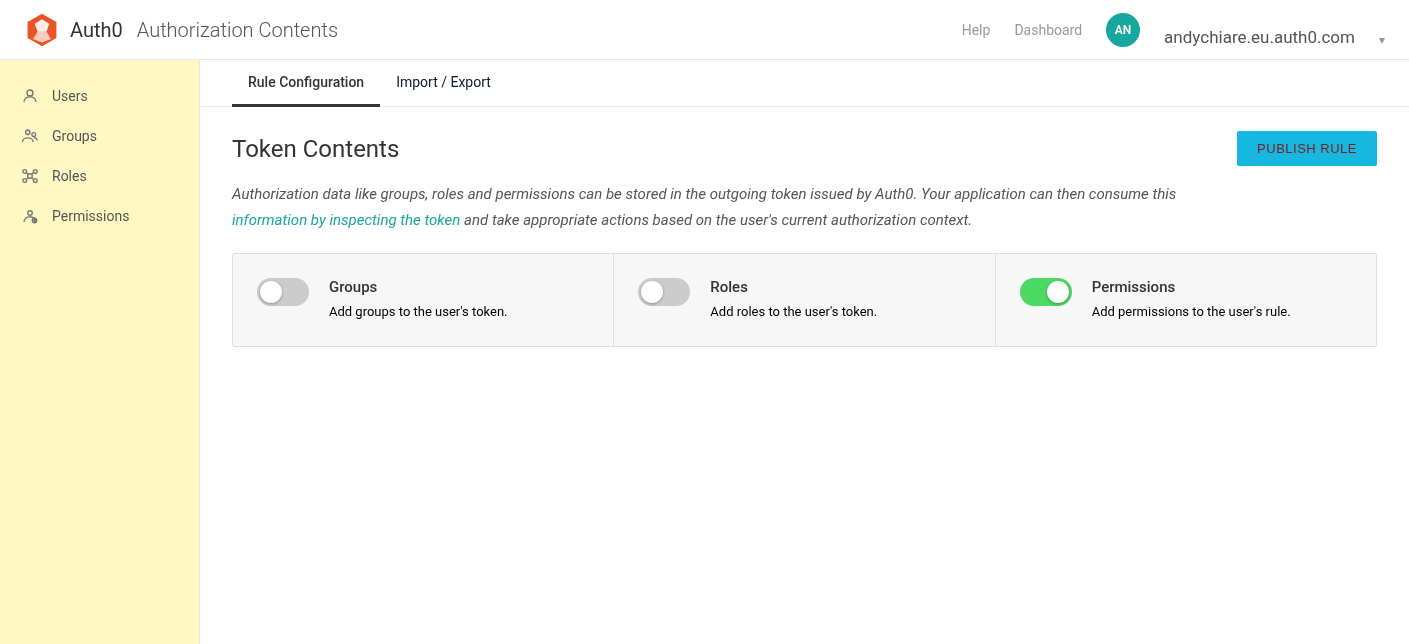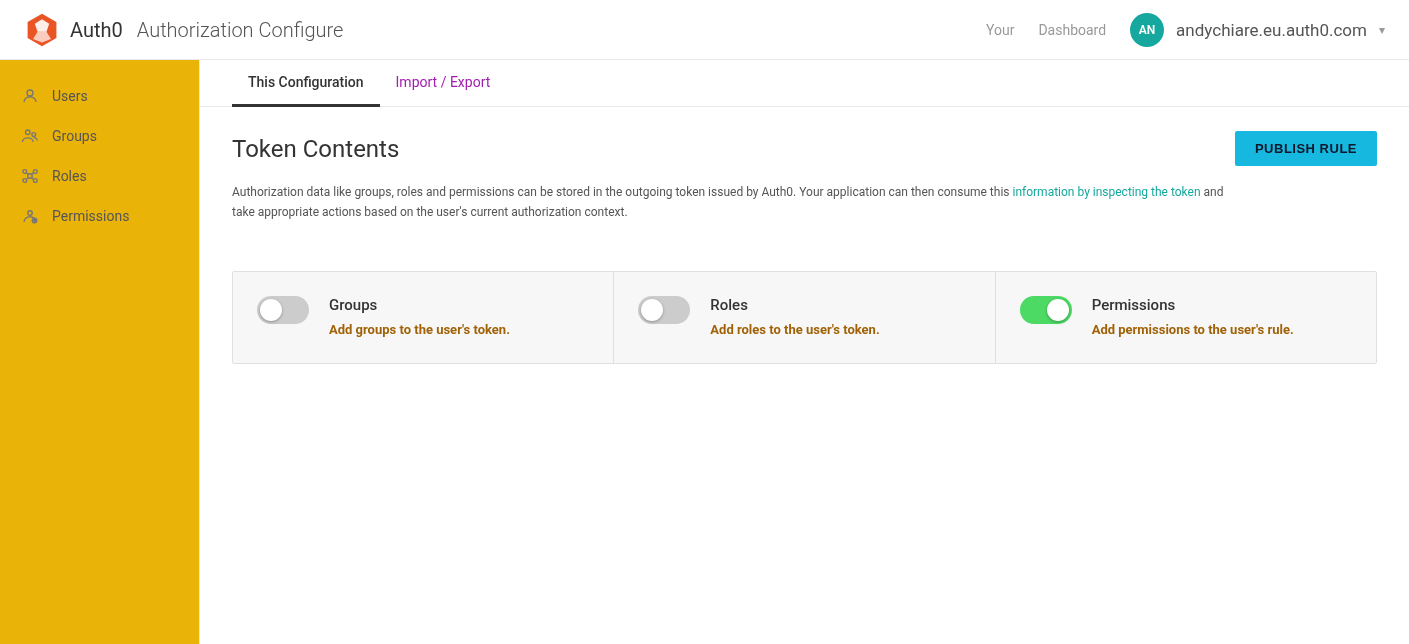--- a/index.html
+++ b/index.html
@@ -47,22 +47,22 @@
       background: #16a79e;
       color: #fff;
       font-size: 12px;
       font-weight: 600;
       display: flex;
       align-items: center;
       justify-content: center;
     }
     .user-info {
       display: flex;
-      align-items: center;
-      gap: 12px;
+      align-items: flex-end;
+      gap: 24px;
       cursor: pointer;
     }
     .user-email {
       font-size: 17px;
       color: #555;
     }
     .chevron-down {
       color: #999;
       font-size: 12px;
     }
@@ -71,21 +71,21 @@
     .layout {
       display: flex;
       height: calc(644px - 60px);
     }
 
     
     .sidebar {
       width: 200px;
       border-right: 1px solid #e8e8e8;
       padding: 16px 0;
-      background: #eab308;
+      background: #fef9c3;
       flex-shrink: 0;
     }
     .sidebar-item {
       display: flex;
       align-items: center;
       gap: 12px;
       padding: 10px 20px;
       cursor: pointer;
       color: #555;
       font-size: 14px;
@@ -128,57 +128,58 @@
       color: #999;
       border-bottom: 3px solid transparent;
       margin-bottom: -1px;
     }
     .tab.active {
       color: #333;
       border-bottom-color: #333;
       font-weight: 500;
     }
     .tab.import-export {
-      color: #a21caf;
+      color: #0f172a;
     }
 
     
     .content {
       padding: 24px 32px;
     }
     .section-header {
       display: flex;
       align-items: center;
       justify-content: space-between;
       margin-bottom: 16px;
     }
     .section-title {
       font-size: 24px;
       font-weight: 400;
       color: #333;
     }
     .publish-btn {
       background: #16b8e0;
-      color: #0f172a;
+      color: #7f1d1d;
       border: none;
       padding: 10px 20px;
       font-size: 13px;
-      font-weight: 700;
+      font-weight: 400;
       letter-spacing: 0.5px;
       cursor: pointer;
       border-radius: 2px;
       text-transform: uppercase;
     }
 
     .description-text {
-      font-size: 12px;
+      font-size: 15px;
       color: #555;
       line-height: 1.7;
-      margin-bottom: 48px;
+      margin-bottom: 20px;
       max-width: 1000px;
+      font-style: italic;
     }
     .description-text a {
       color: #16a79e;
       text-decoration: none;
     }
 
     
     .toggle-cards {
       display: flex;
       border: 1px solid #e0e0e0;
@@ -231,41 +232,40 @@
 
     .card-content {}
     .card-title {
       font-size: 15px;
       font-weight: 500;
       color: #333;
       margin-bottom: 6px;
     }
     .card-description {
       font-size: 13px;
-      color: #a16207;
+      color: #000000;
       line-height: 1.5;
-      font-weight: bold;
     }
   </style>
 </head>
 <body>
 
 <header class="header">
   <div class="header-left">
 
     <svg class="auth0-logo" viewBox="0 0 40 40" xmlns="http://www.w3.org/2000/svg">
       <polygon points="20,2 36,11 36,29 20,38 4,29 4,11" fill="#EB5424"></polygon>
       <path d="M20 8 L28 13 L25 22 L15 22 L12 13 Z" fill="#fff" opacity="0.9"></path>
       <path d="M15 22 L10 30 L20 34 L30 30 L25 22 Z" fill="#fff" opacity="0.7"></path>
     </svg>
     <span class="app-title">Auth0</span>
-    <span class="app-title" style="color:#555; font-weight:300; margin-left:4px;">Authorization Configure</span>
+    <span class="app-title" style="color:#555; font-weight:300; margin-left:4px;">Authorization Contents</span>
   </div>
   <div class="header-right">
-    <a class="header-link">Your</a>
+    <a class="header-link">Help</a>
     <a class="header-link">Dashboard</a>
     <div class="user-info">
       <div class="user-avatar">AN</div>
       <span class="user-email">andychiare.eu.auth0.com</span>
       <span class="chevron-down">▾</span>
     </div>
   </div>
 </header>
 
 <div class="layout">
@@ -318,21 +318,21 @@
         </svg>
       </span>
       <span>Permissions</span>
     </div>
   </nav>
 
   <main class="main">
 
 
     <div class="tabs">
-      <div class="tab active">This Configuration</div>
+      <div class="tab active">Rule Configuration</div>
       <div class="tab import-export">Import / Export</div>
     </div>
 
     <div class="content">
 
       <div class="section-header">
         <h2 class="section-title">Token Contents</h2>
         <button class="publish-btn">PUBLISH RULE</button>
       </div>
 

